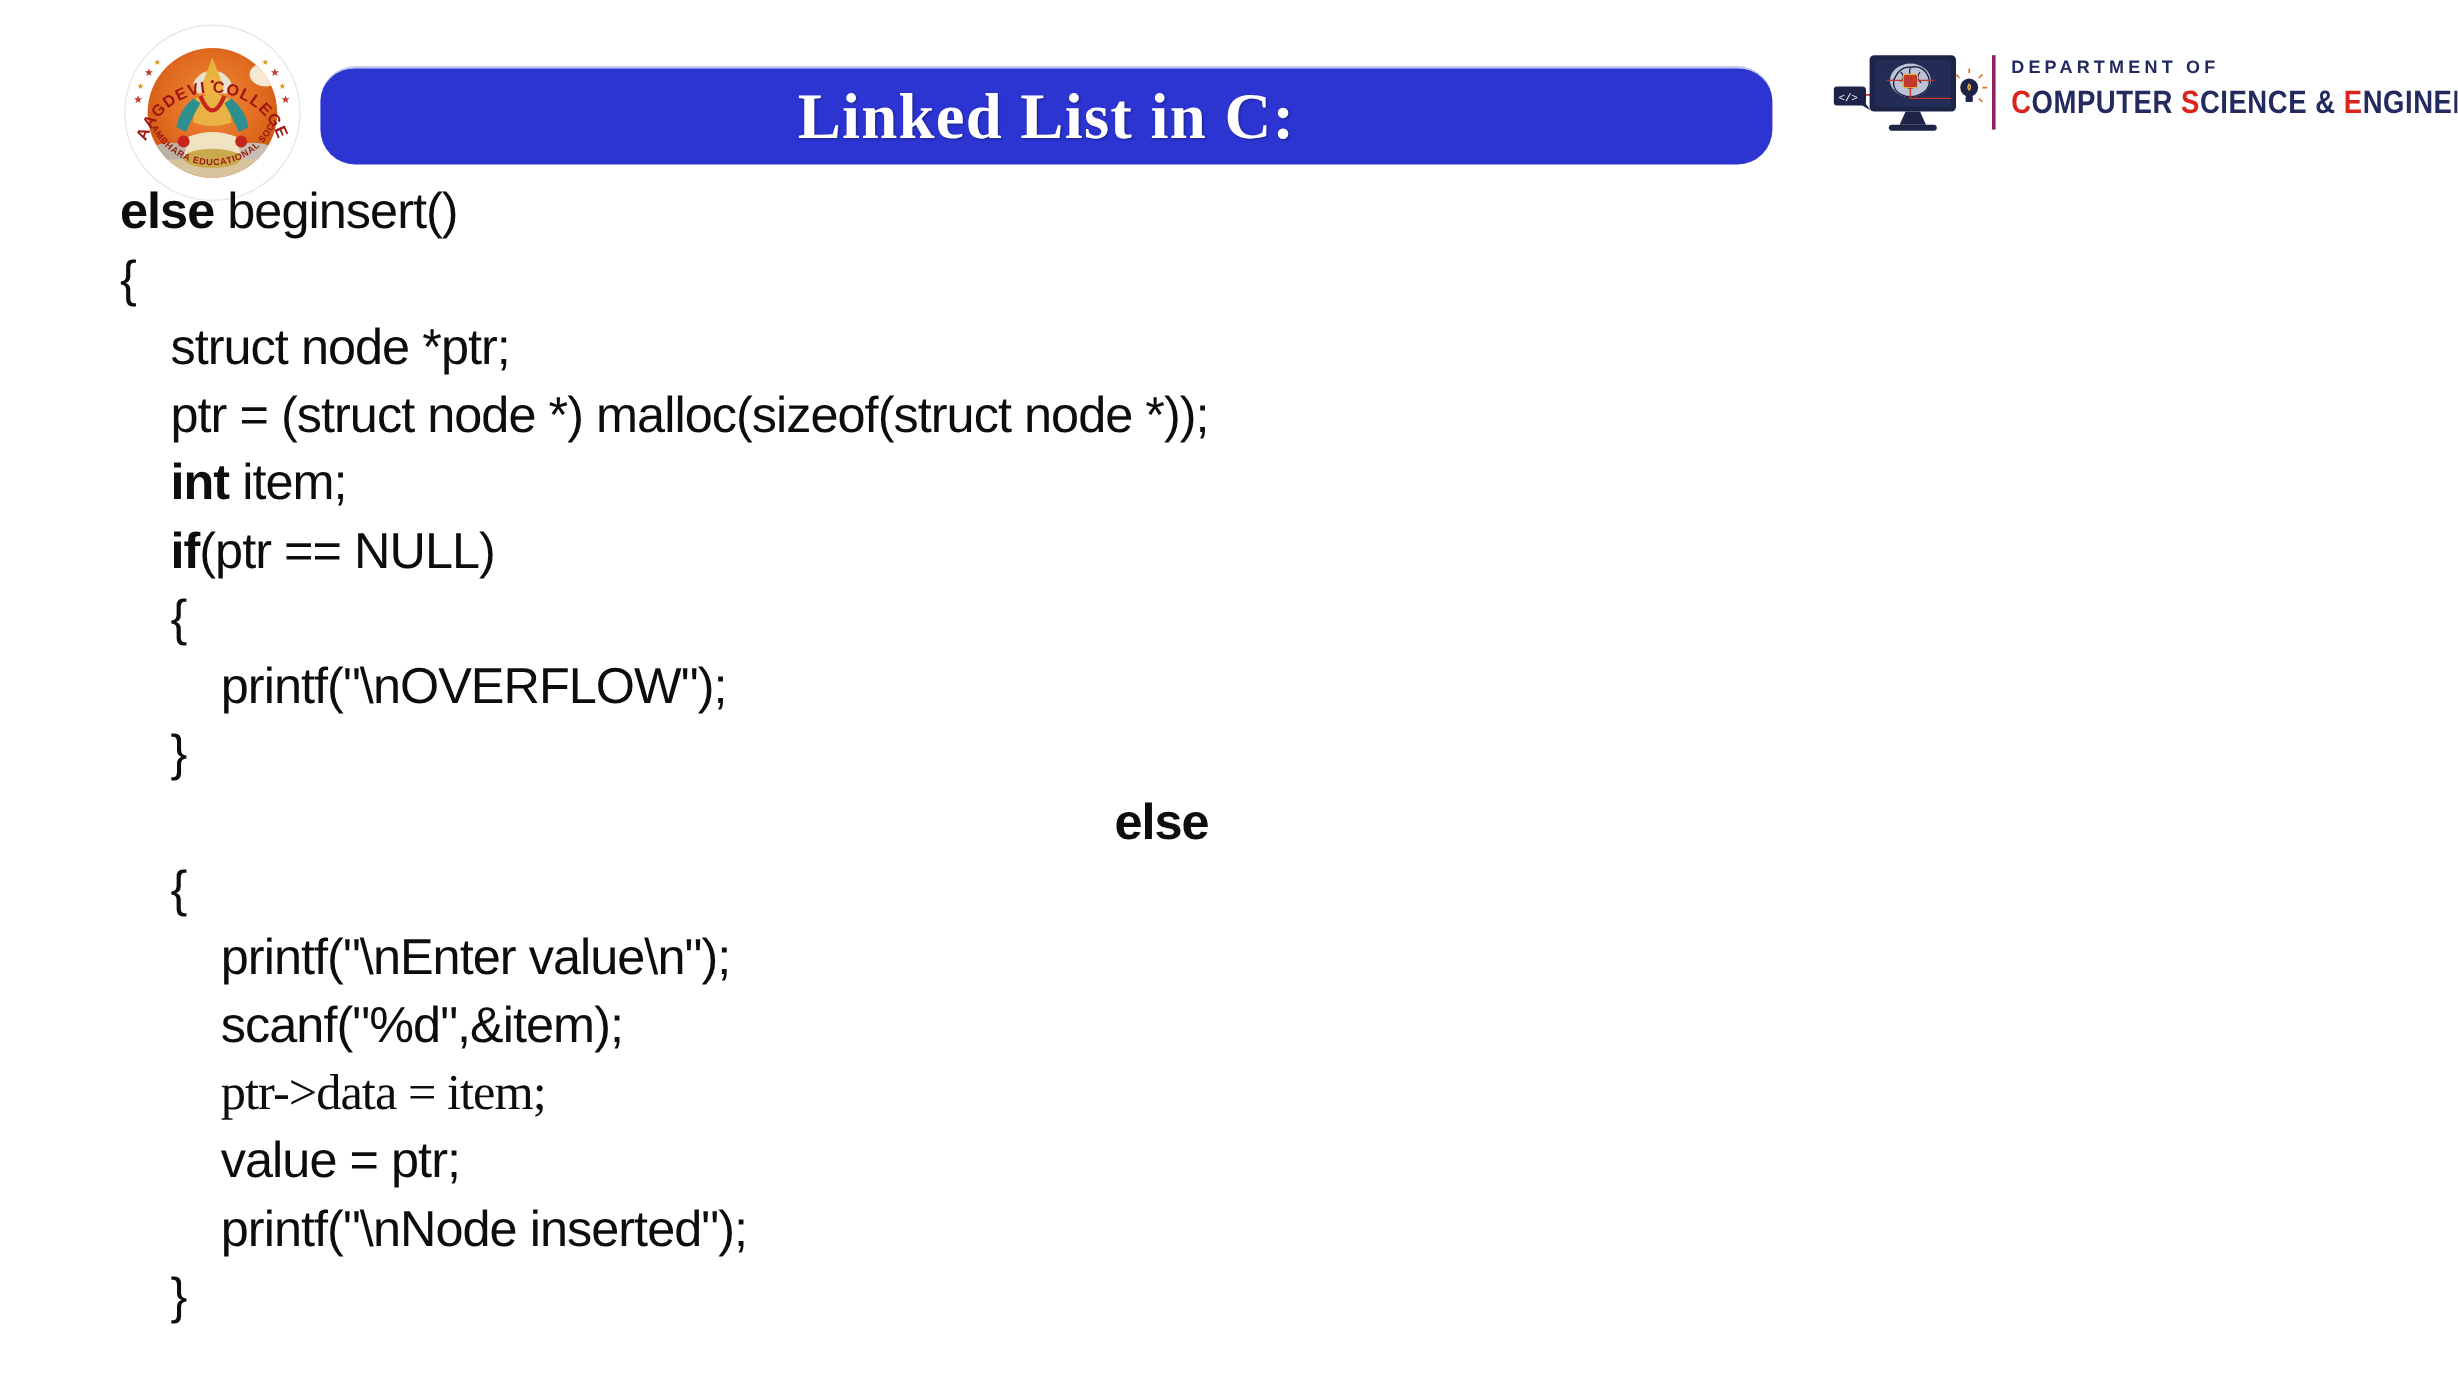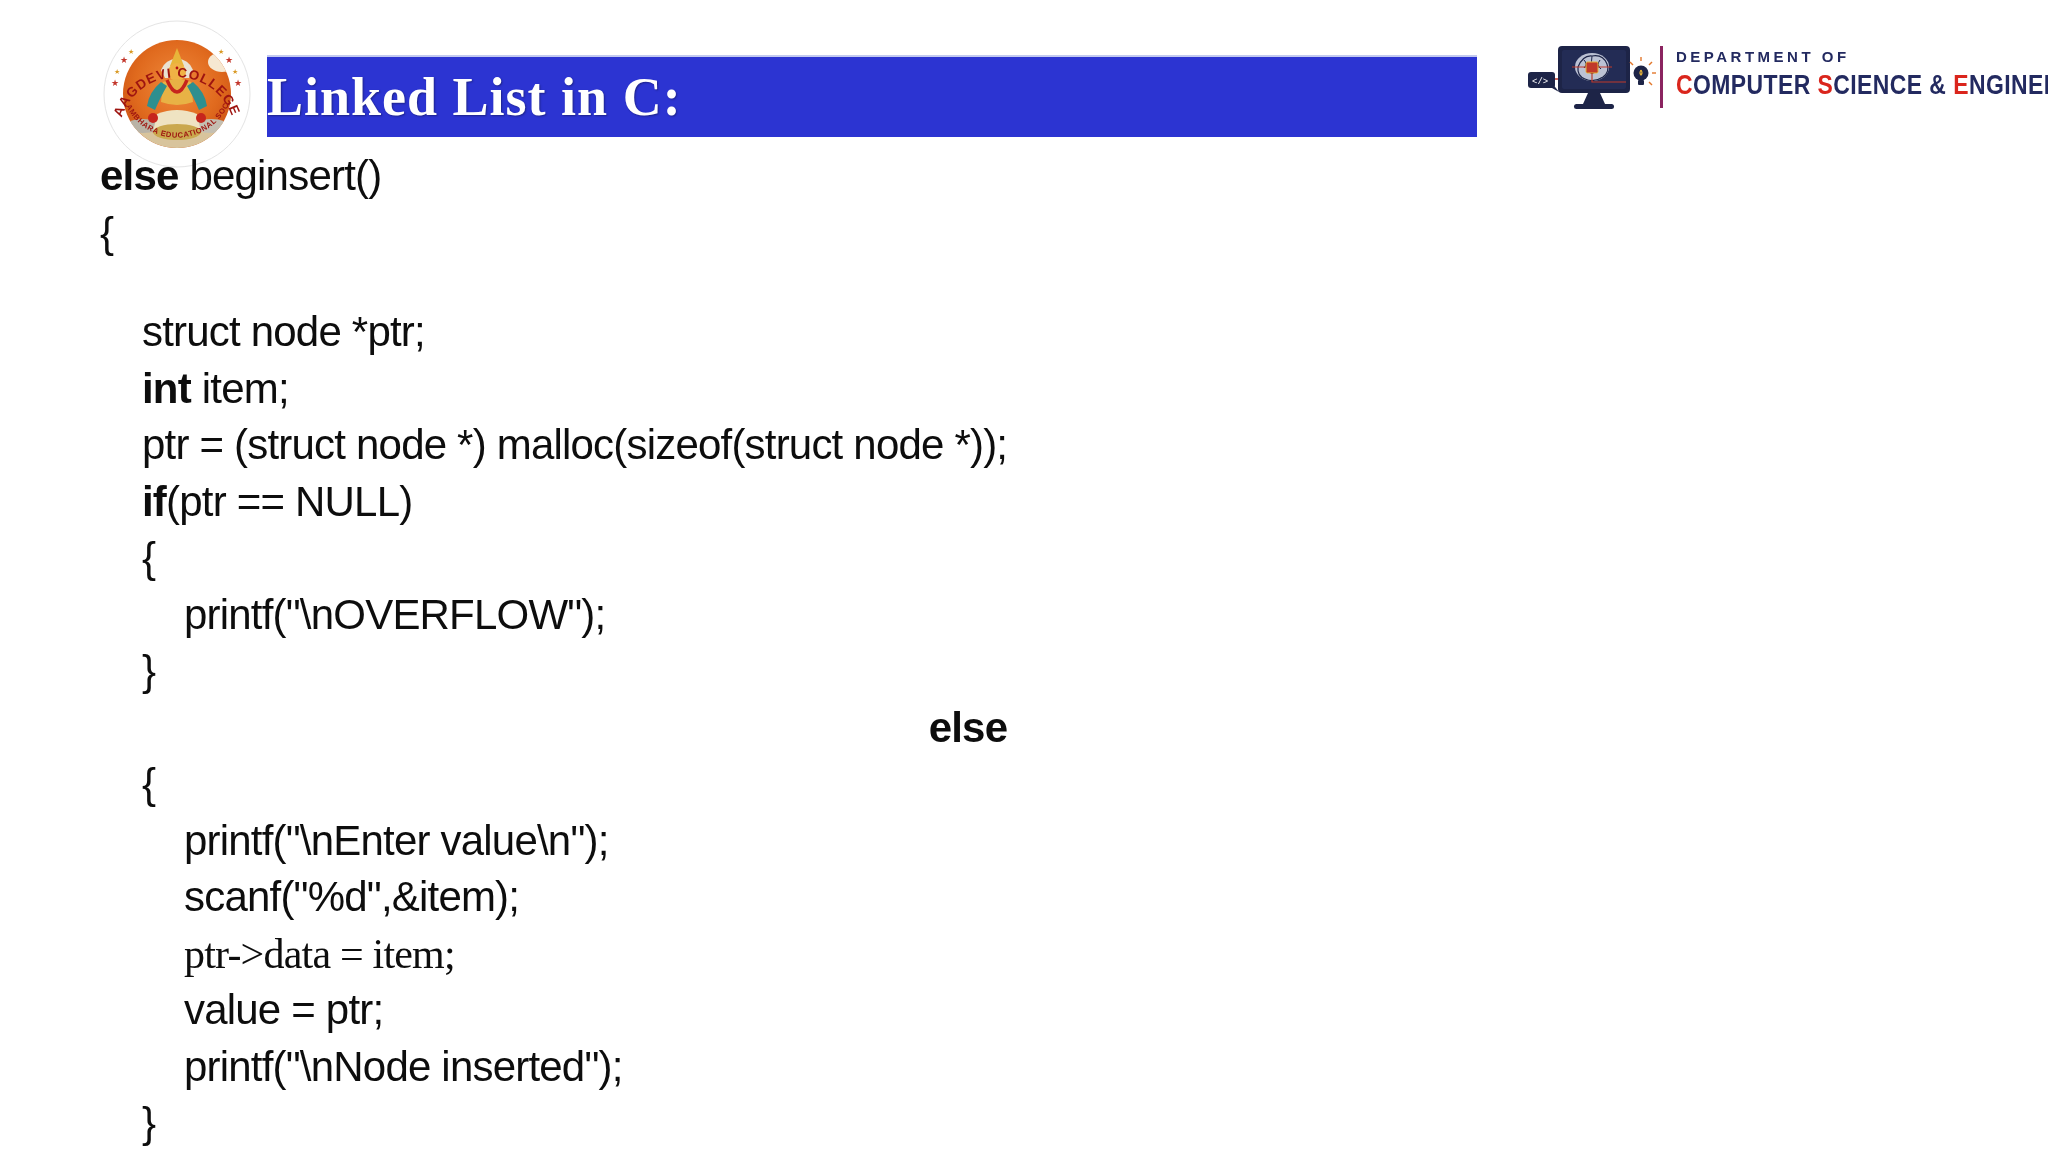--- a/index.html
+++ b/index.html
@@ -5,21 +5,21 @@
   html,body{margin:0;padding:0;background:#ffffff;}
   .slide{
     position:relative;width:2048px;height:1152px;background:#ffffff;
     overflow:hidden;font-family:"Liberation Sans",sans-serif;
   }
 
   
   .banner{
     position:absolute;left:267px;top:55px;width:1210px;height:80px;
     background:#2c34d2;border-top:2px solid #c3caf0;
-    display:flex;align-items:center;
+    display:flex;align-items:center;justify-content:center;border-radius:29px;
   }
   .banner-title{
     font-family:"Liberation Serif",serif;font-weight:bold;
     font-size:54px;color:#ffffff;letter-spacing:1px;
     text-shadow:1px 1px 2px rgba(0,0,0,.35);
   }
 
   
   .college-logo{position:absolute;left:101px;top:18px;width:152px;height:152px;}
 
@@ -150,23 +150,23 @@
     <div class="dept-divider"></div>
     <div class="dept-text">
       <div class="dept-line1">DEPARTMENT OF</div>
       <div class="dept-line2"><span class="red-initial">C</span><span>OMPUTER </span><span class="red-initial">S</span><span>CIENCE &amp; </span><span class="red-initial">E</span><span>NGINEERING</span></div>
     </div>
   </div>
 
   <div class="code-block">
       <div class="code-line" style="padding-left: 0px;"><span class="kw">else</span><span> beginsert()</span></div>
       <div class="code-line" style="padding-left: 0px;"><span>{</span></div>
-      <div class="code-line" style="padding-left: 42px; margin-top: 43px;"><span>struct node *ptr;</span></div>
+      <div class="code-line" style="padding-left: 42px;"><span>struct node *ptr;</span></div>
+      <div class="code-line" style="padding-left: 42px;"><span>ptr = (struct node *) malloc(sizeof(struct node *));</span></div>
       <div class="code-line" style="padding-left: 42px;"><span class="kw">int</span><span> item;</span></div>
-      <div class="code-line" style="padding-left: 42px;"><span>ptr = (struct node *) malloc(sizeof(struct node *));</span></div>
       <div class="code-line" style="padding-left: 42px;"><span class="kw">if</span><span>(ptr == NULL)</span></div>
       <div class="code-line" style="padding-left: 42px;"><span>{</span></div>
       <div class="code-line" style="padding-left: 84px;"><span>printf("\nOVERFLOW");</span></div>
       <div class="code-line" style="padding-left: 42px;"><span>}</span></div>
       <div class="code-line" style="padding-left: 42px; text-align: right;"><span class="kw">else</span></div>
       <div class="code-line" style="padding-left: 42px;"><span>{</span></div>
       <div class="code-line" style="padding-left: 84px;"><span>printf("\nEnter value\n");</span></div>
       <div class="code-line" style="padding-left: 84px;"><span>scanf("%d",&amp;item);</span></div>
       <div class="code-line" style="padding-left: 84px; font-family: Liberation Serif, serif;"><span>ptr-&gt;data = item;</span></div>
       <div class="code-line" style="padding-left: 84px;"><span>value = ptr;</span></div>

